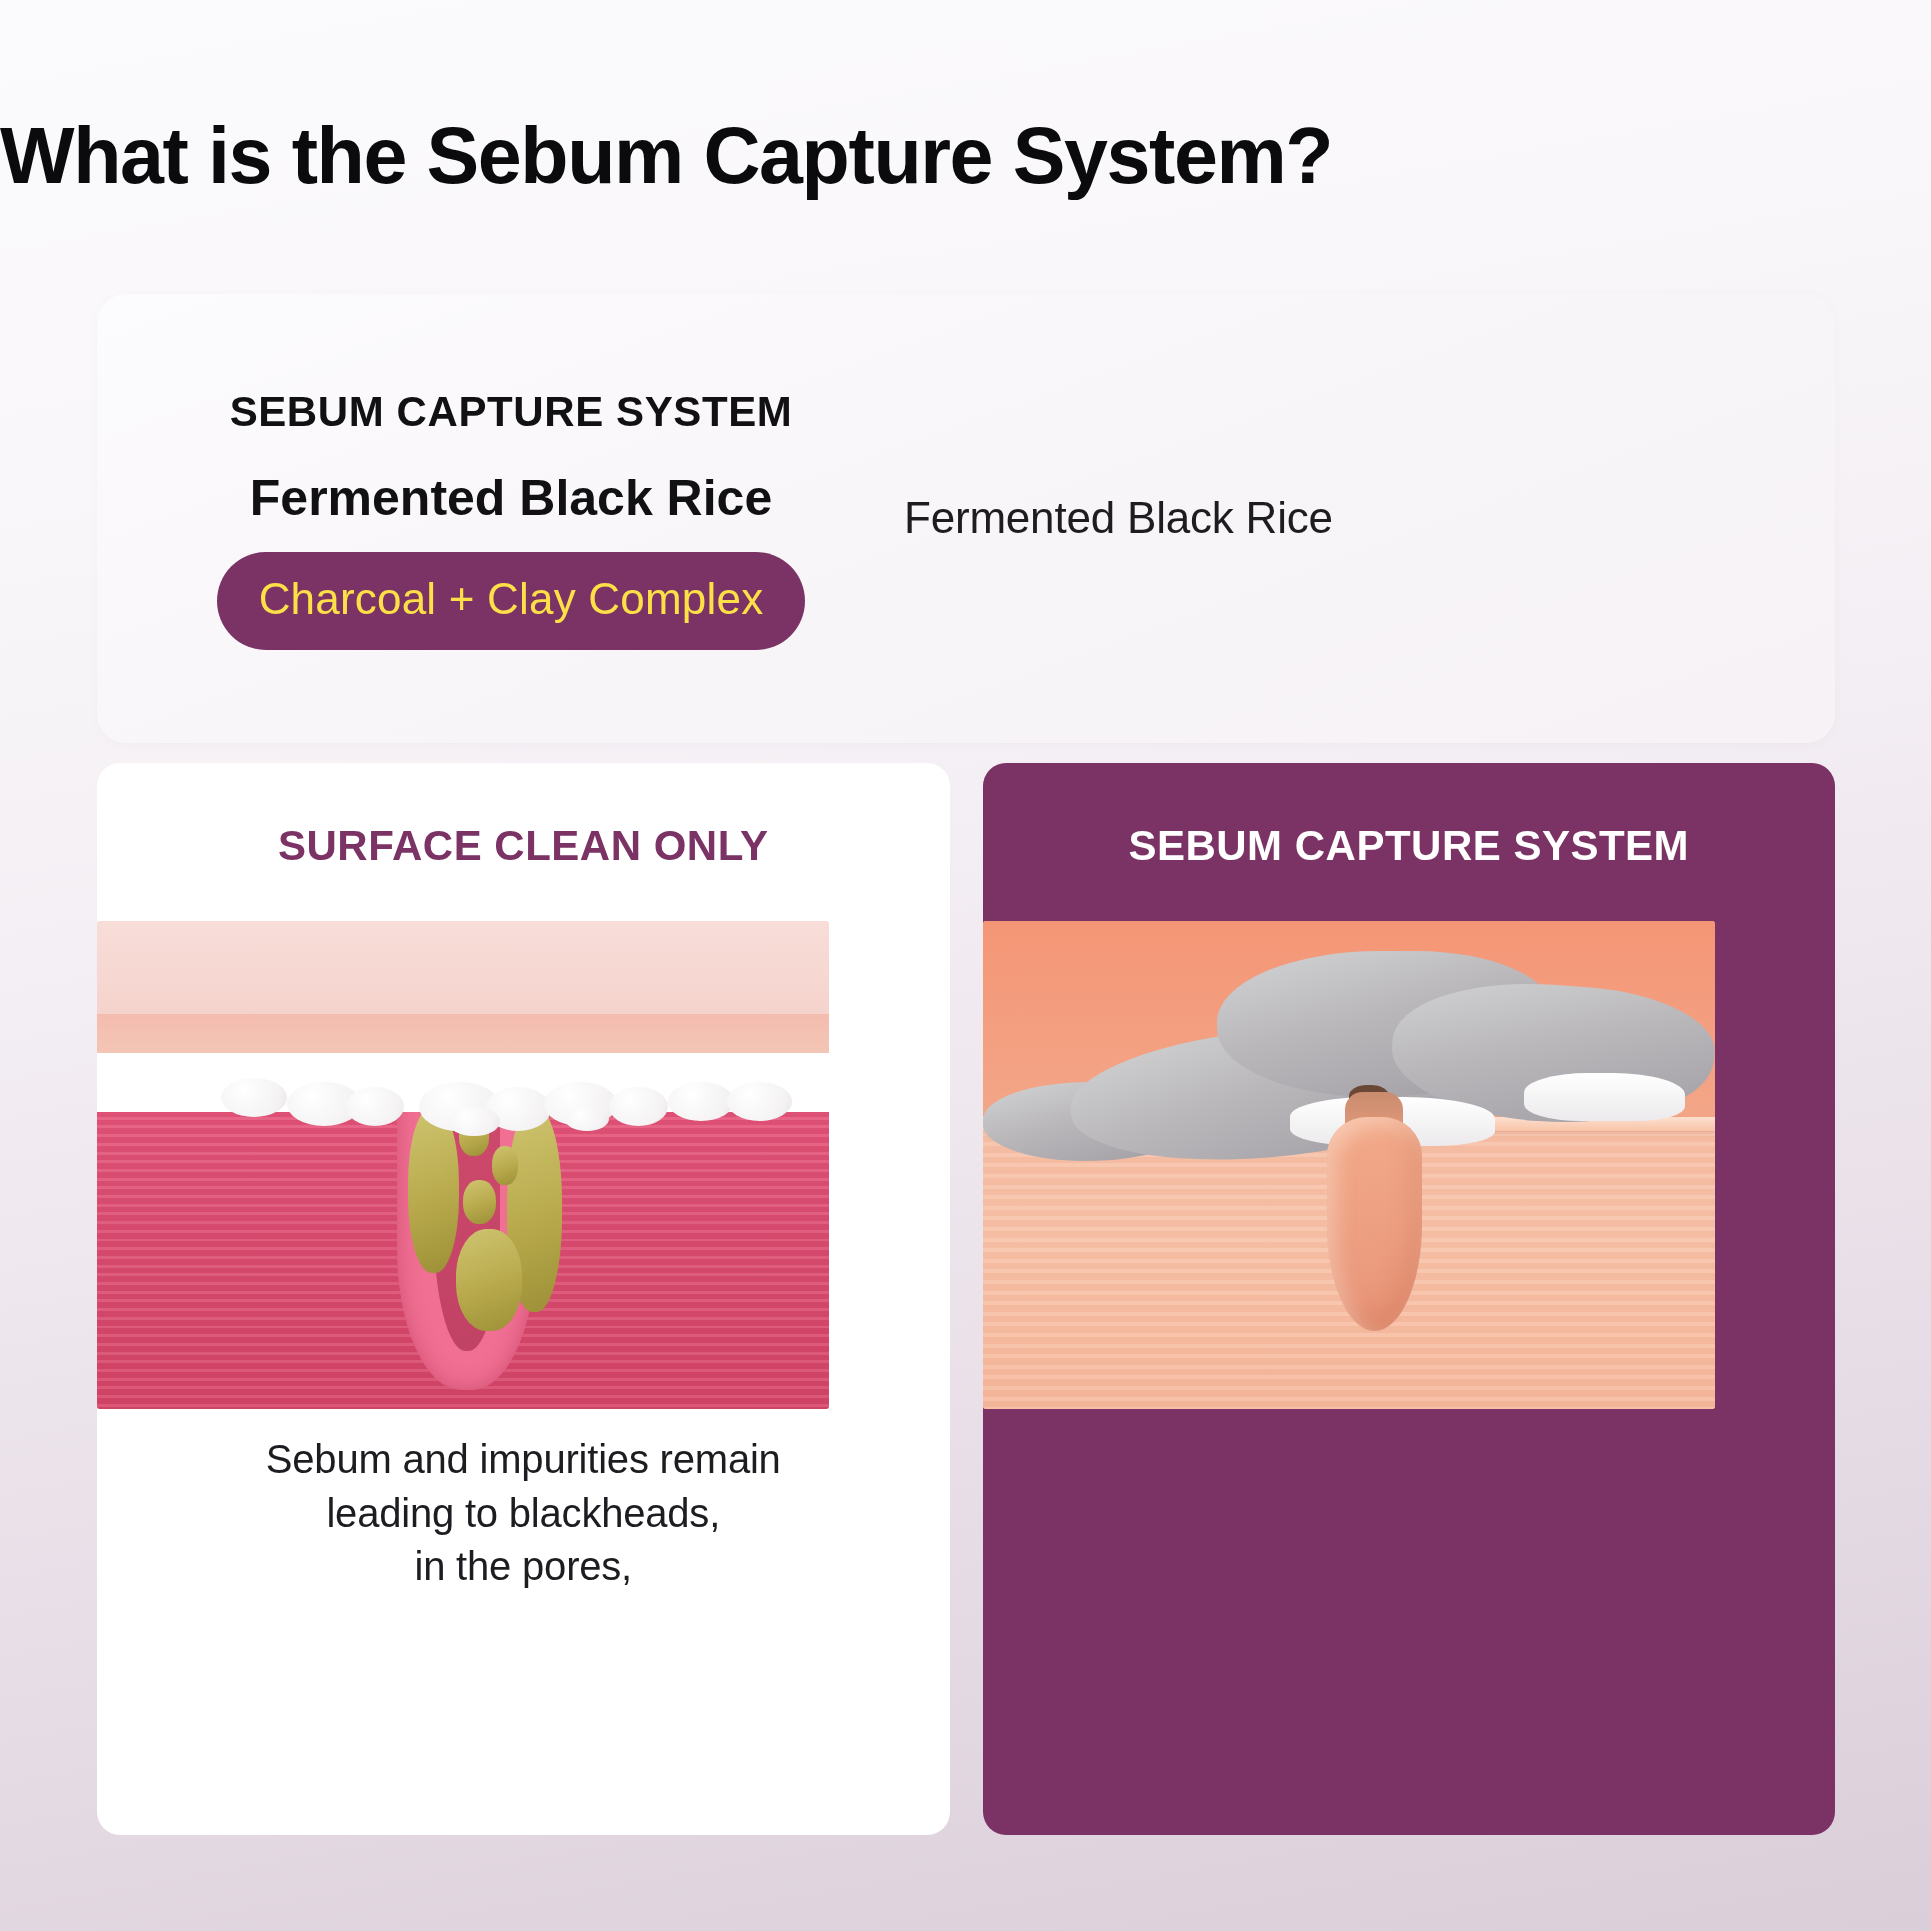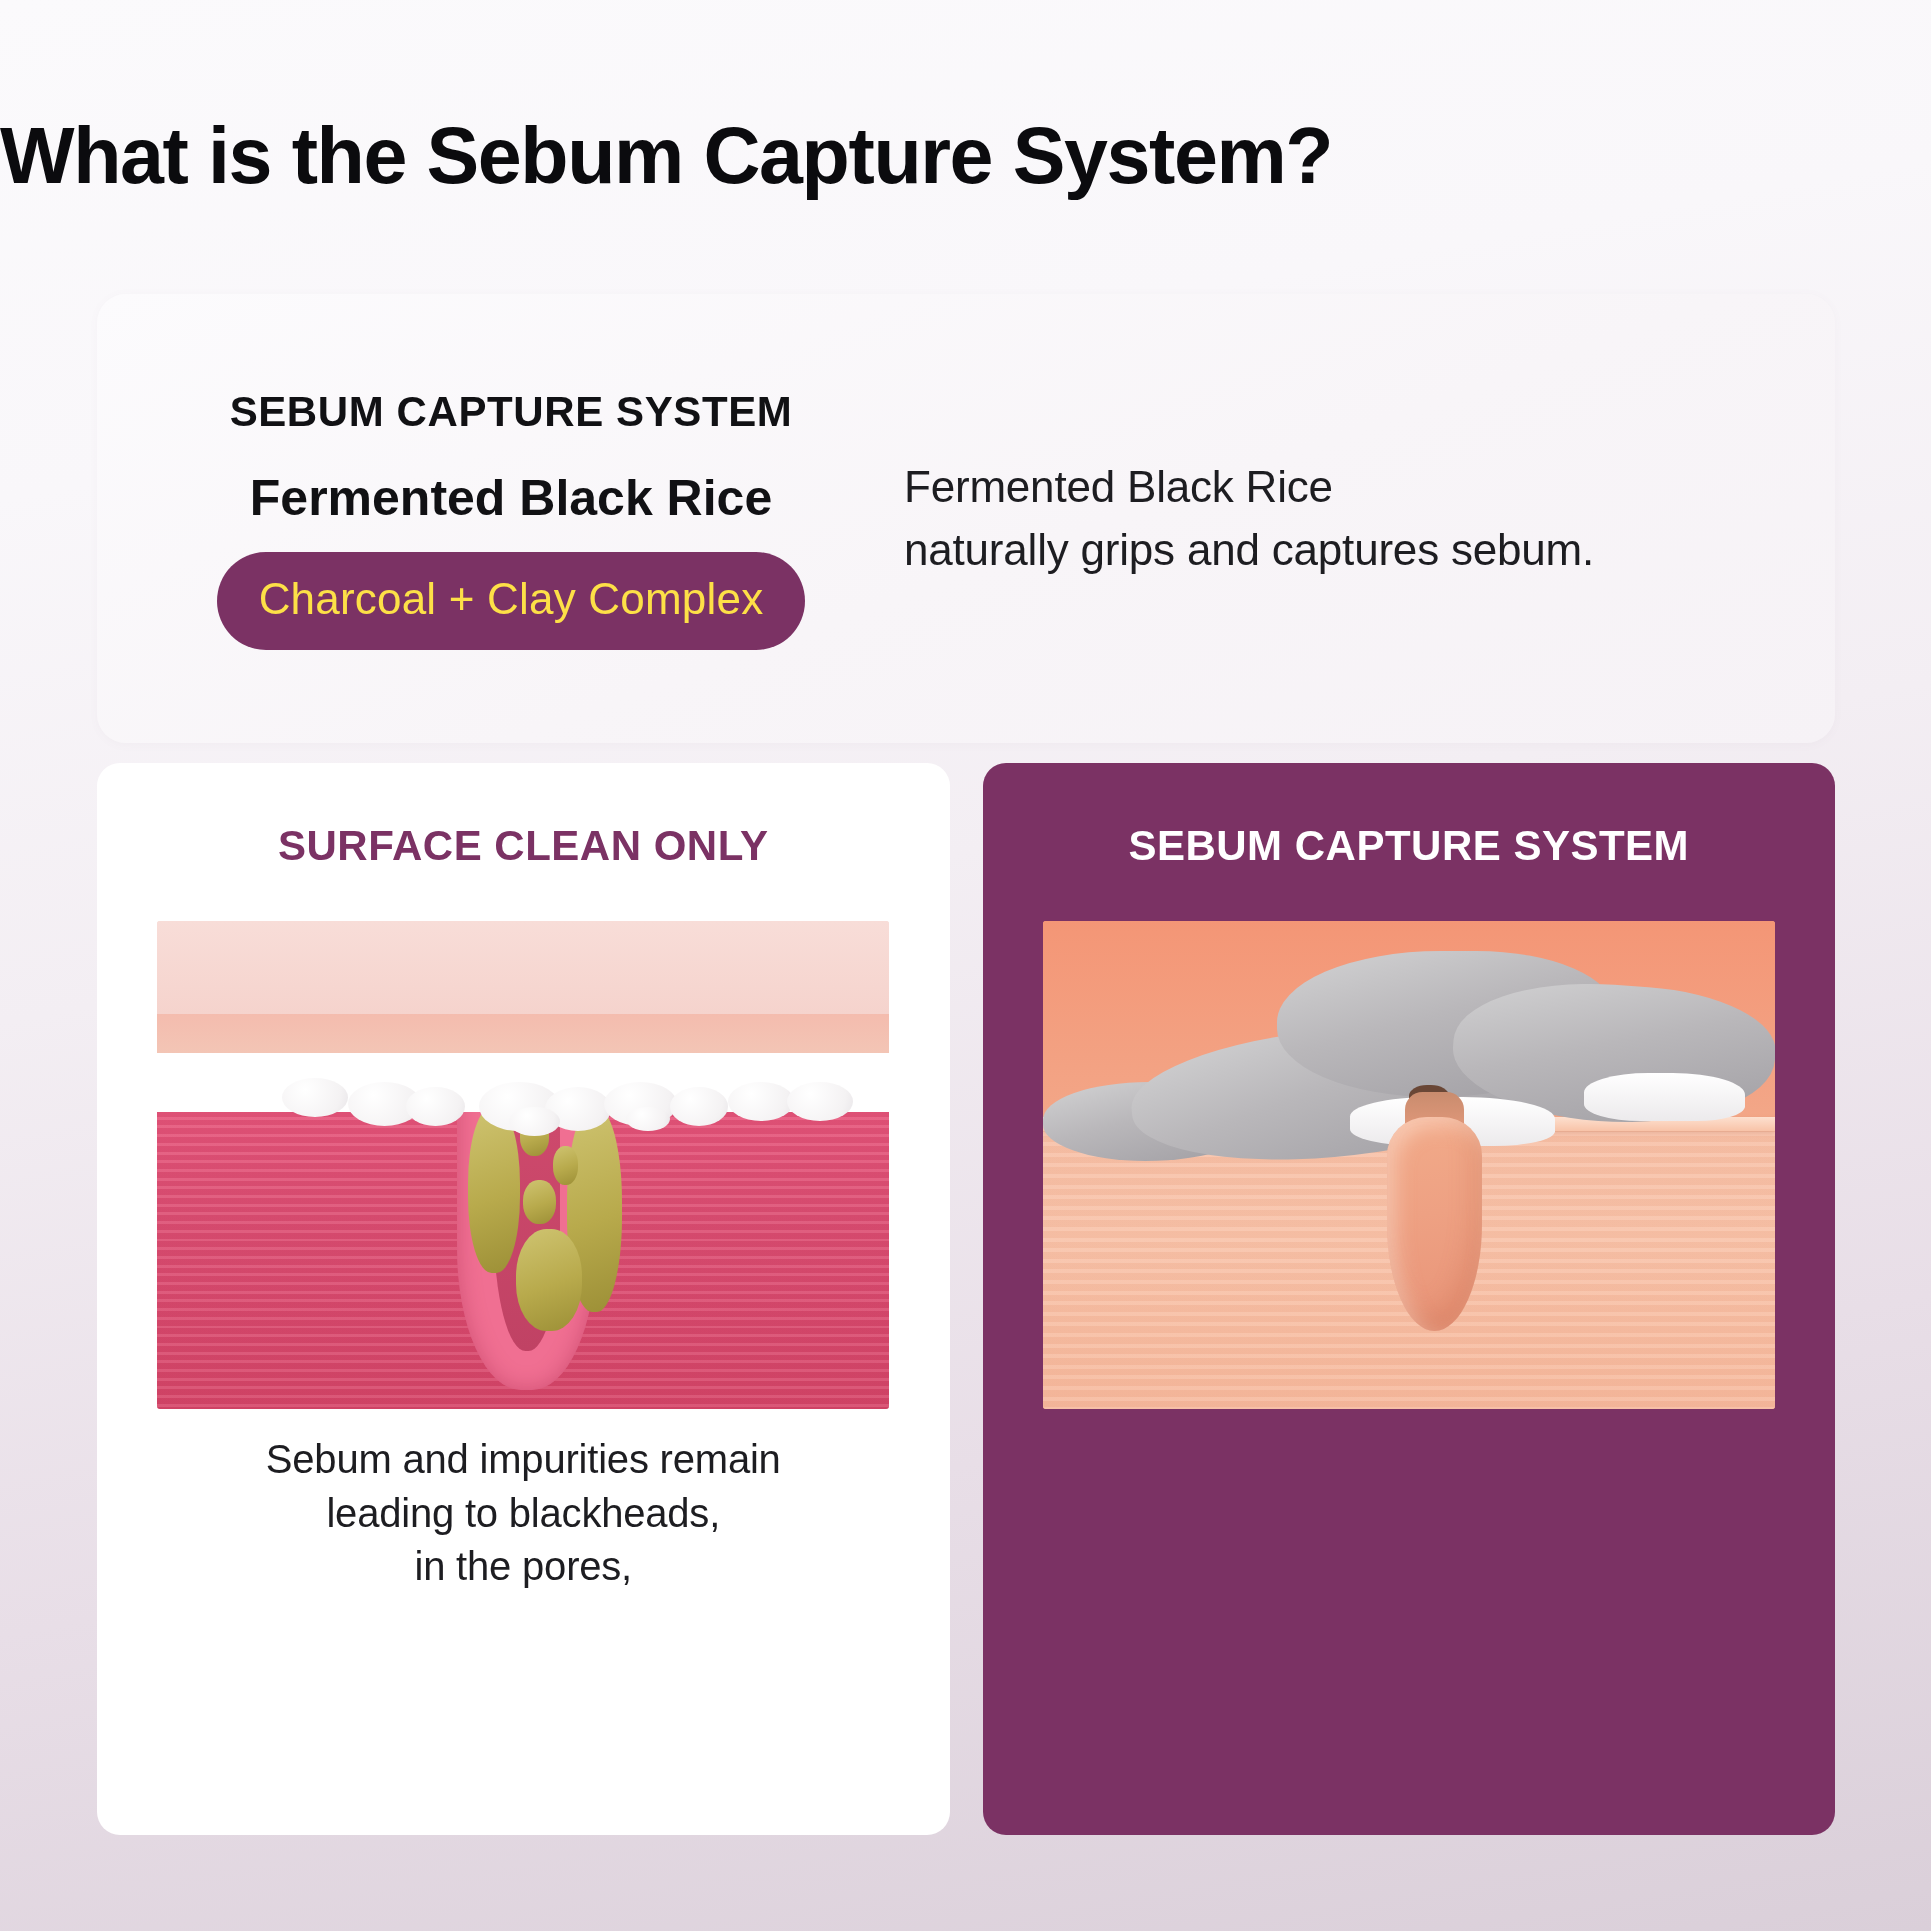--- a/index.html
+++ b/index.html
@@ -124,21 +124,20 @@
     height: 1072px;
     display: flex;
     gap: 33px;
   }
 
   .panel {
     width: 853px;
     border-radius: 23px;
     display: flex;
     flex-direction: column;
-    align-items: center;
     padding-top: 58px;
     overflow: hidden;
   }
 
   .panel-left {
     background: #ffffff;
   }
 
   .panel-right {
     background: #7b3264;
@@ -308,21 +307,20 @@
   <section class="info-card">
 
     <div class="info-left">
       <div class="brand-eyebrow">SEBUM CAPTURE SYSTEM</div>
       <div class="brand-name">Fermented Black Rice</div>
       <div class="brand-badge">Charcoal + Clay Complex</div>
     </div>
 
     <div class="info-right">
       <div class="info-desc-line">Fermented Black Rice</div>
-      <div class="info-desc-line">naturally grips and captures sebum.</div>
     </div>
 
   </section>
 
   <section class="compare-row">
 
     <article class="panel panel-left">
       <div class="panel-heading">SURFACE CLEAN ONLY</div>
 
       <div class="panel-figure">

